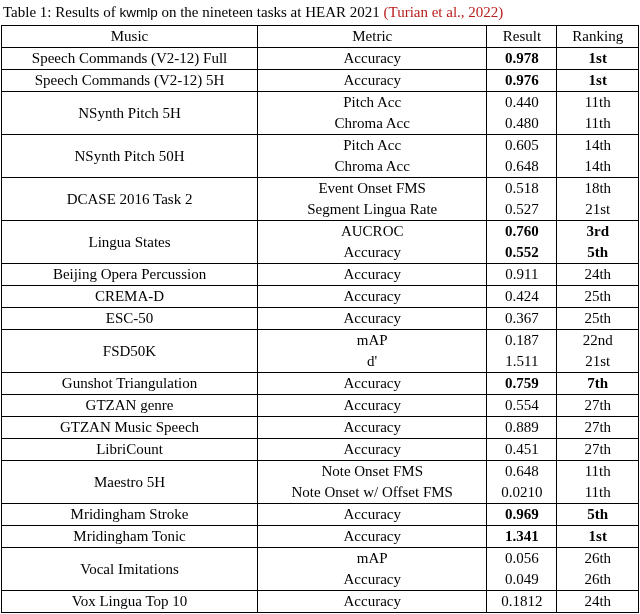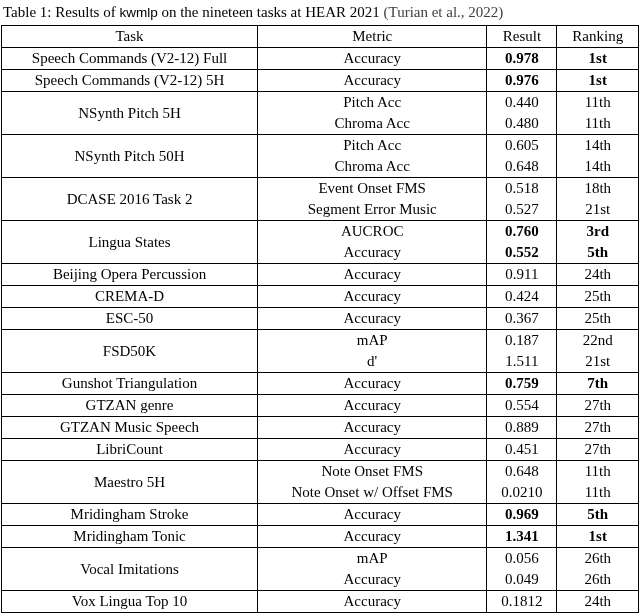--- a/index.html
+++ b/index.html
@@ -62,33 +62,33 @@
   col.c-metric  { width: 36.0%; }
   col.c-result  { width: 11.0%; }
   col.c-ranking { width: 12.8%; }
 </style>
 </head>
 <body>
 
 <div class="page">
 
   <div class="caption">
-    <span>Table 1: Results of </span><span class="mono">kwmlp</span><span> on the nineteen tasks at HEAR 2021 </span><a class="cite" style="color: #404040;">(Turian et al., 2022)</a>
+    <span>Table 1: Results of </span><span class="mono">kwmlp</span><span> on the nineteen tasks at HEAR 2021 </span><a class="cite" style="color: #b91c1c;">(Turian et al., 2022)</a>
   </div>
 
   <table class="results">
     <colgroup>
       <col class="c-task">
         <col class="c-metric">
         <col class="c-result">
         <col class="c-ranking">
     </colgroup>
     <thead>
       <tr>
-        <th>Task</th>
+        <th>Music</th>
         <th>Metric</th>
         <th>Result</th>
         <th>Ranking</th>
       </tr>
     </thead>
     <tbody>
         <tr class="group-start">
           <td rowspan="1">Speech Commands (V2-12) Full</td>
           <td>Accuracy</td>
           <td class="bold">0.978</td>
@@ -122,21 +122,21 @@
           <td>0.648</td>
           <td>14th</td>
         </tr>
         <tr class="group-start">
           <td rowspan="2">DCASE 2016 Task 2</td>
           <td>Event Onset FMS</td>
           <td>0.518</td>
           <td>18th</td>
         </tr>
         <tr>
-          <td>Segment Error Music</td>
+          <td>Segment Lingua Rate</td>
           <td>0.527</td>
           <td>21st</td>
         </tr>
         <tr class="group-start">
           <td rowspan="2">Lingua States</td>
           <td>AUCROC</td>
           <td class="bold">0.760</td>
           <td class="bold">3rd</td>
         </tr>
         <tr>

